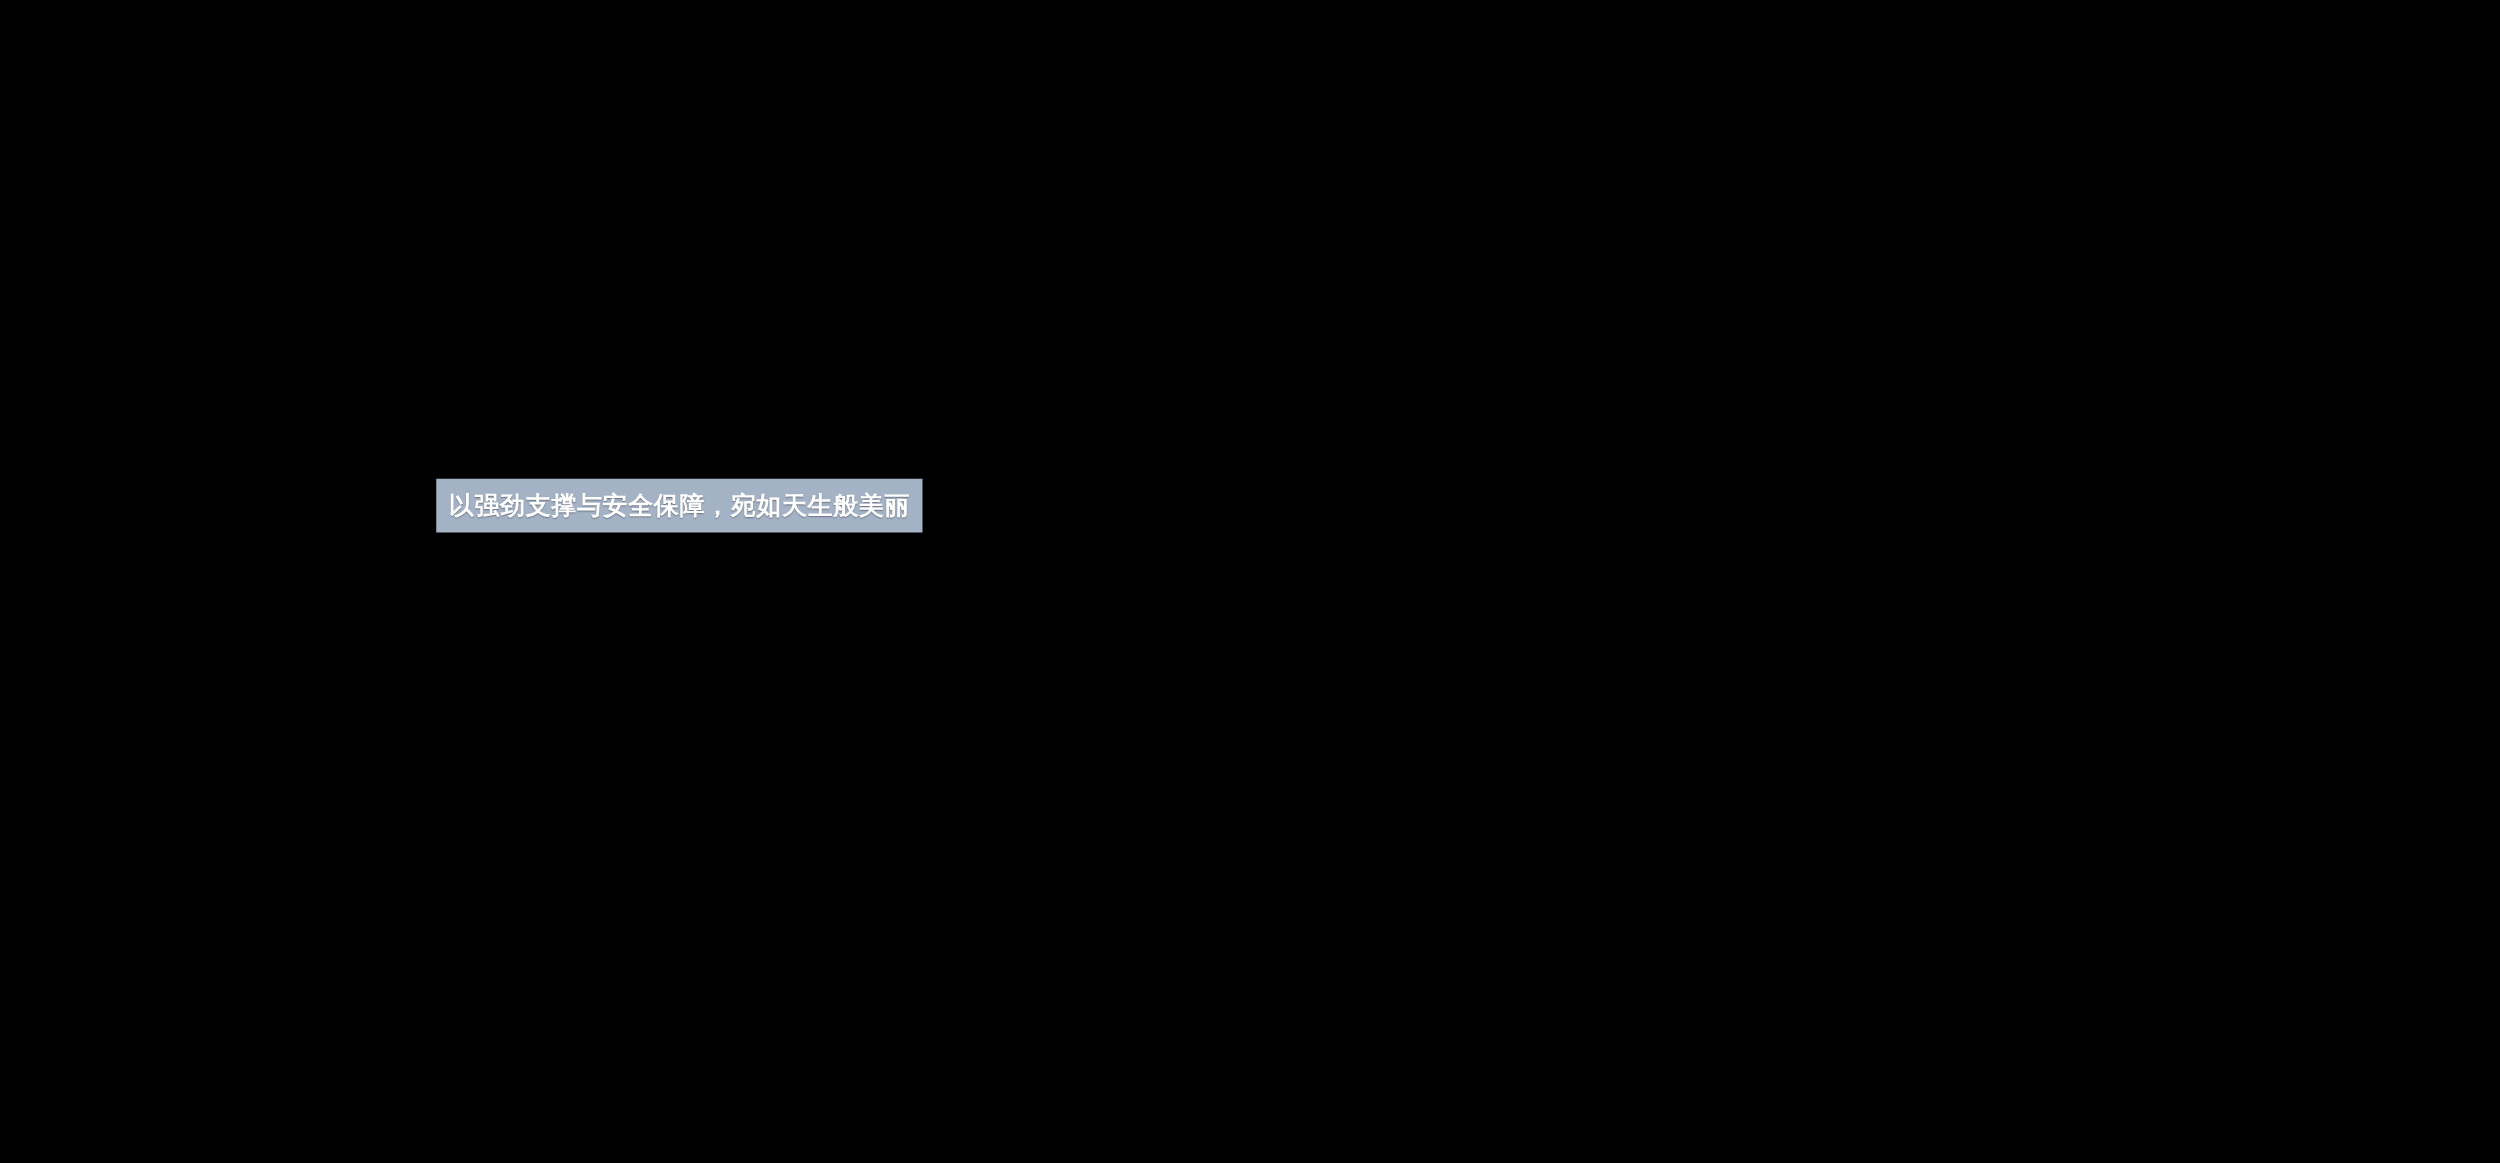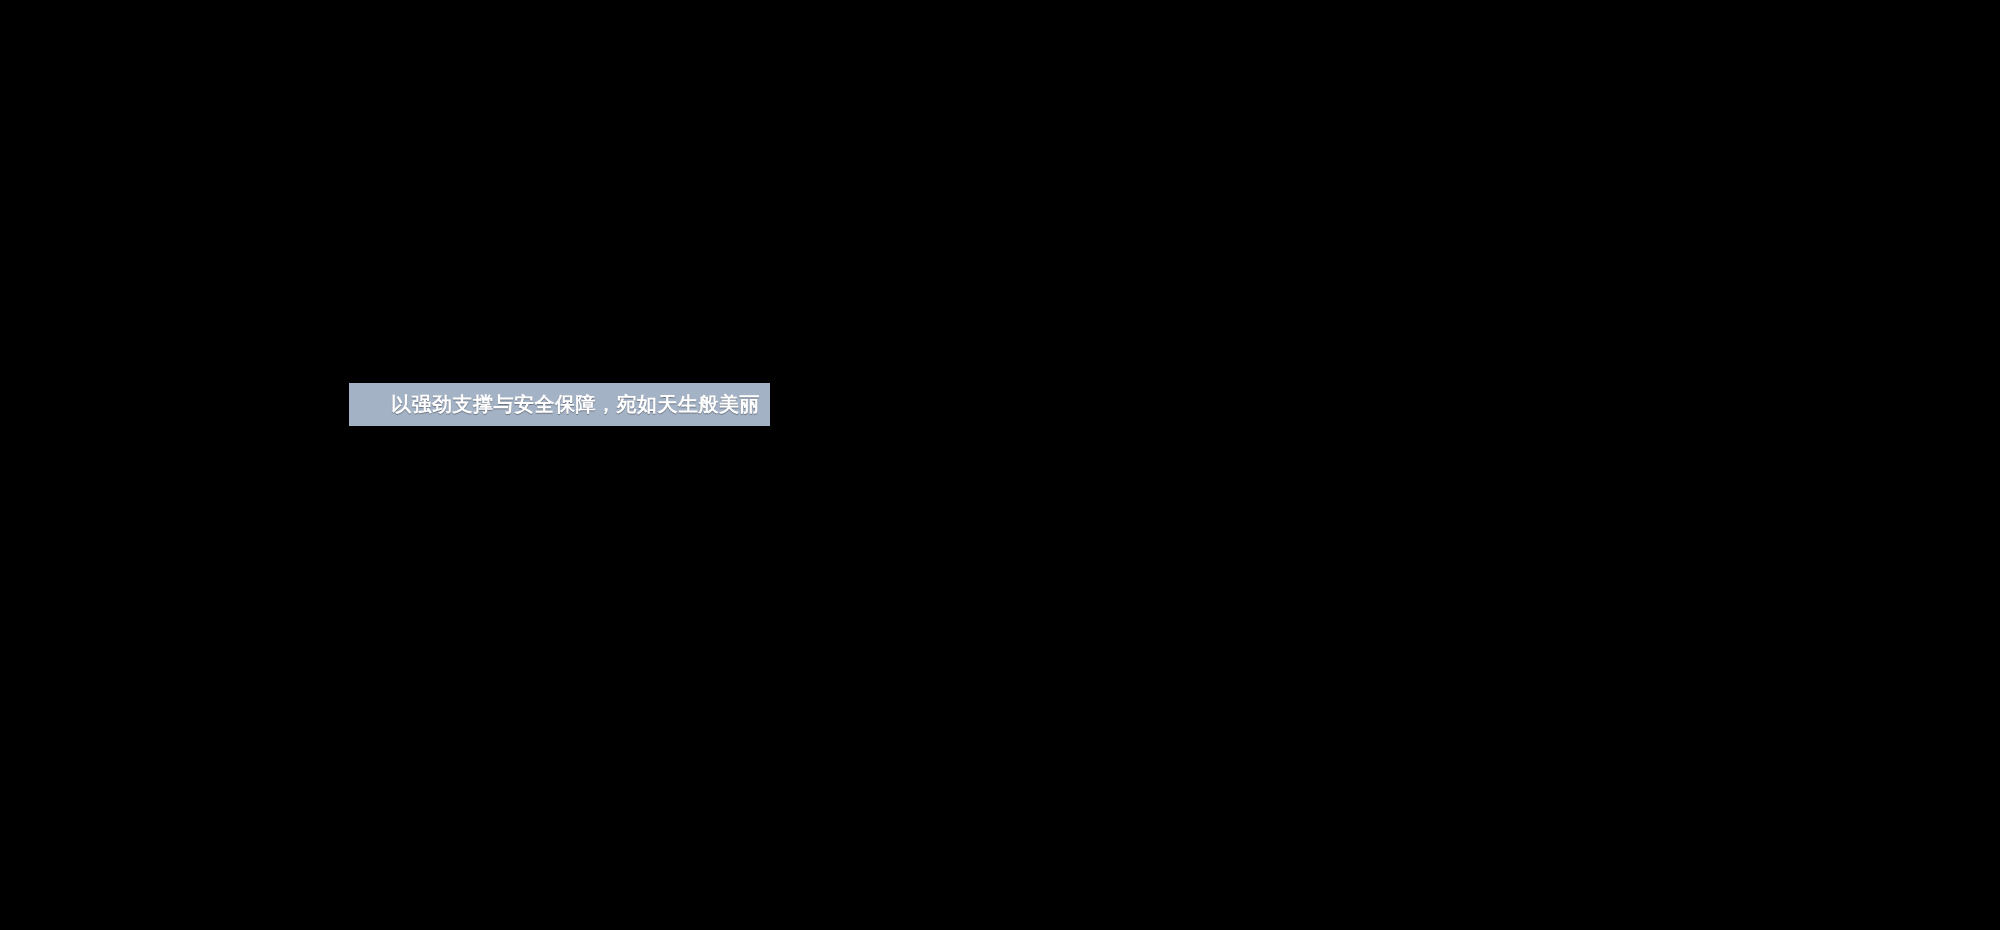--- a/index.html
+++ b/index.html
@@ -30,21 +30,20 @@
     justify-content: center;
     padding: 0 10px;
   }
   .caption-text {
     color: #ffffff;
     font-size: 20px;
     font-weight: bold;
     letter-spacing: 0.5px;
     white-space: nowrap;
     text-shadow: 0 1px 1px rgba(0,0,0,0.35);
-    margin-left: 32px;
   }
 </style>
 </head>
 <body>
 
 <div class="screen">
   <div class="caption-box">
     <span class="caption-text">以强劲支撑与安全保障，宛如天生般美丽</span>
   </div>
 </div>

